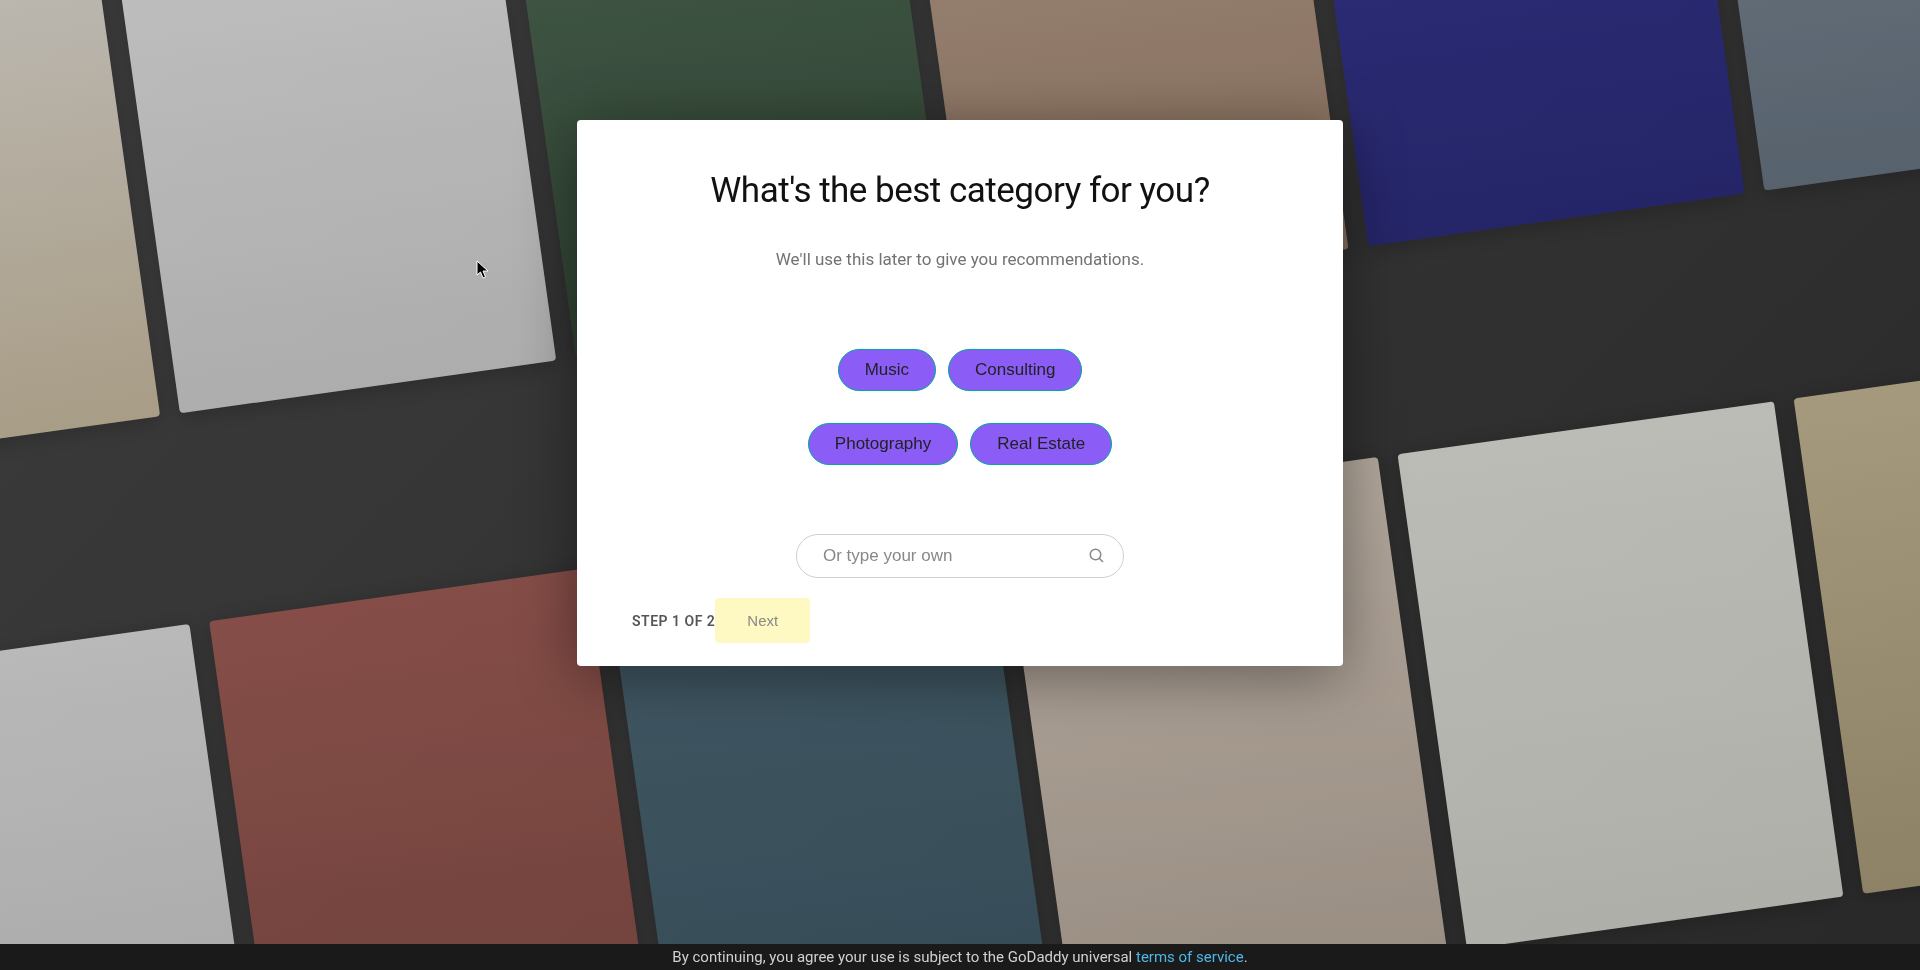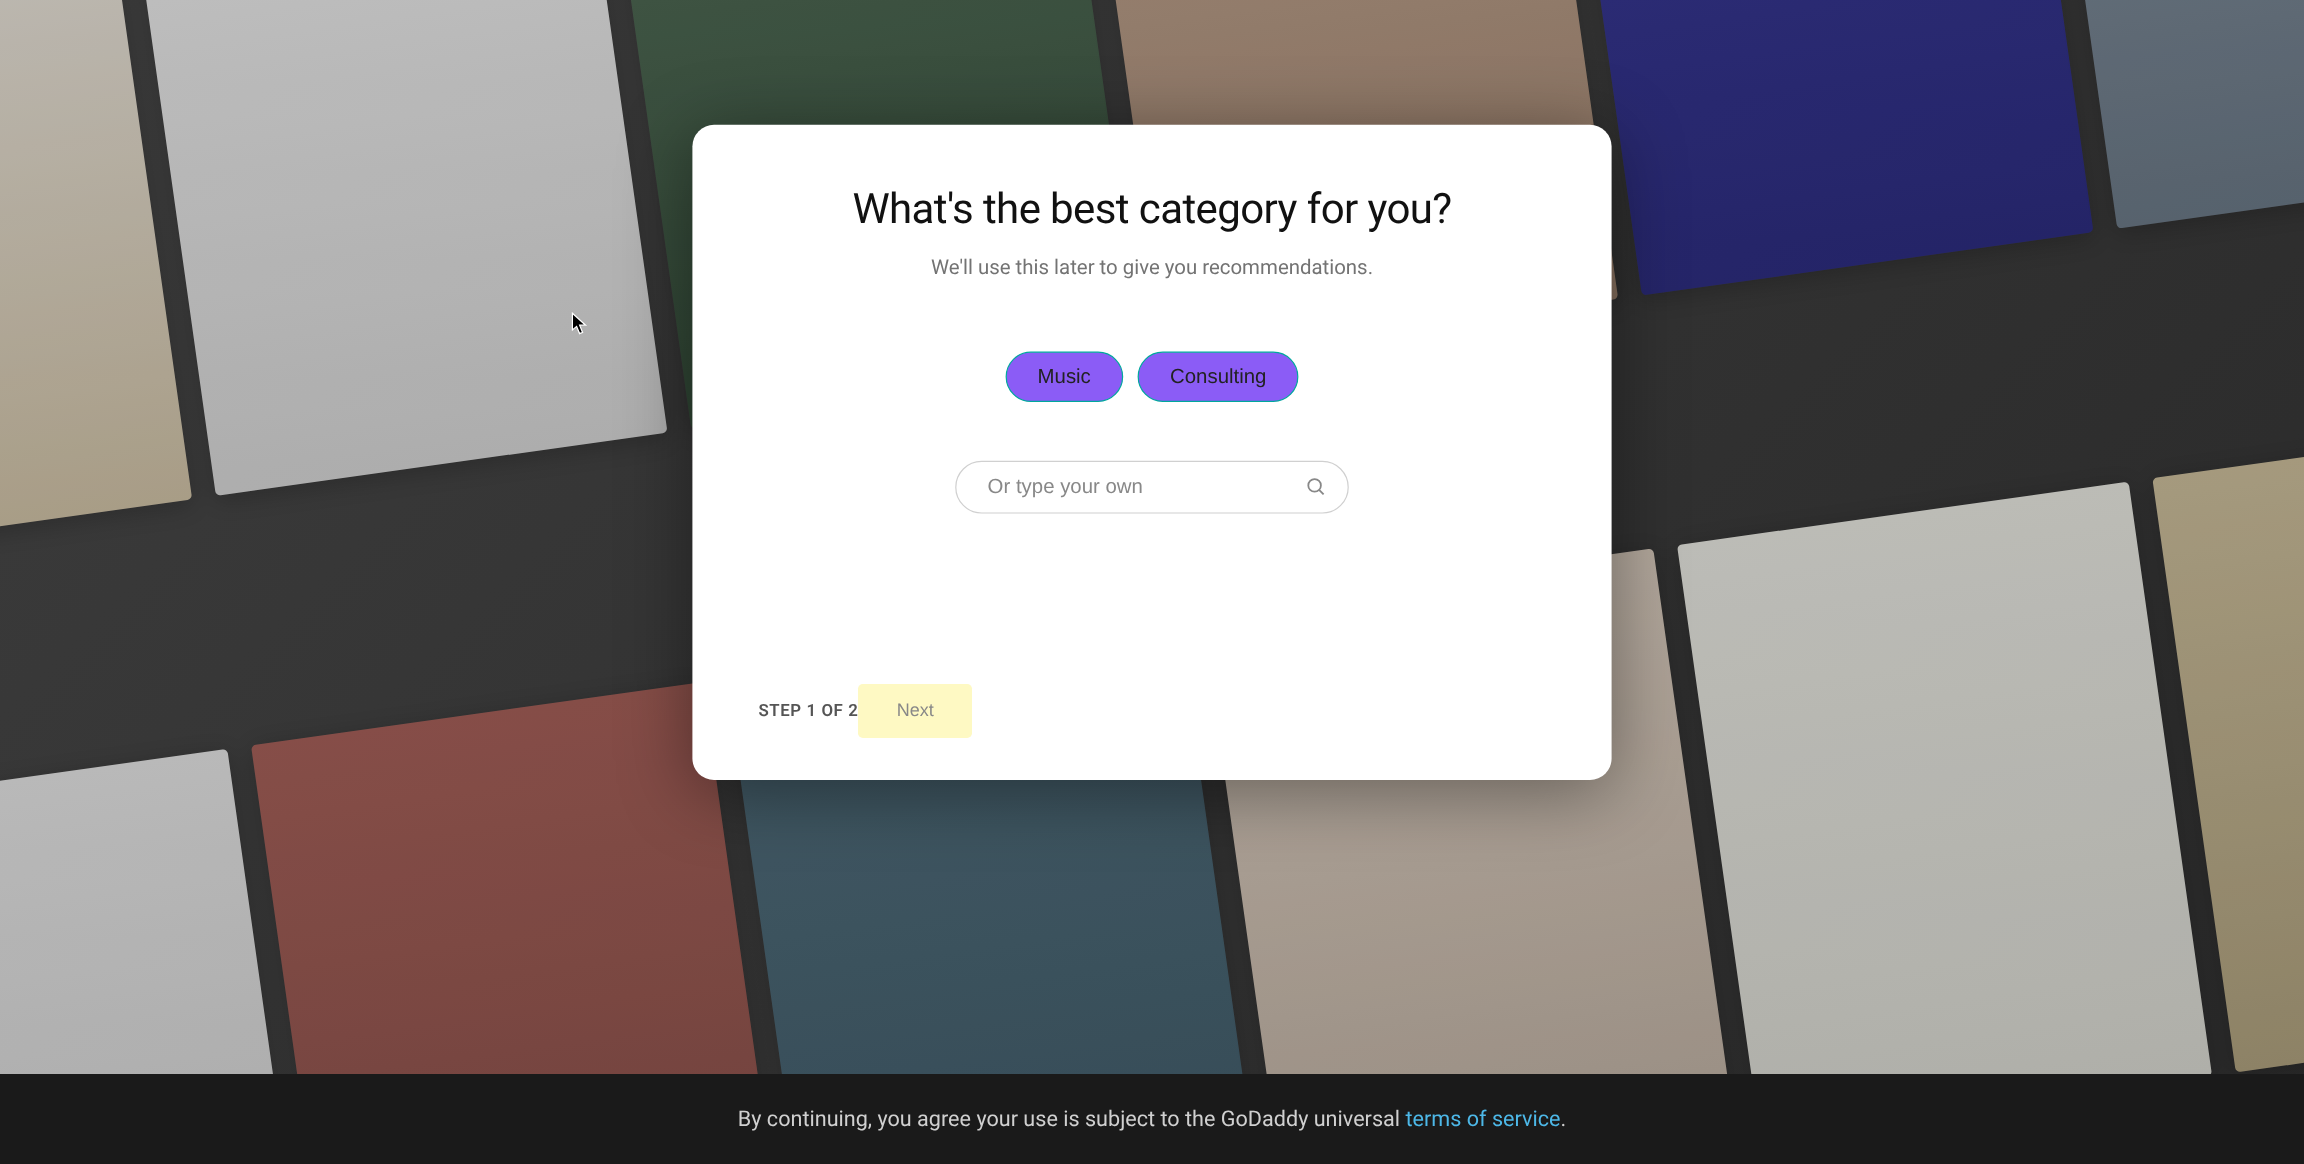--- a/index.html
+++ b/index.html
@@ -57,31 +57,32 @@
     .bg-tile:nth-child(6) { background: linear-gradient(to bottom, #8898a8, #687888); }
     .bg-tile:nth-child(7) { background: linear-gradient(to bottom, #f0f0f0, #d8d8d8); }
     .bg-tile:nth-child(8) { background: linear-gradient(to bottom, #a85850, #884840); }
     .bg-tile:nth-child(9) { background: linear-gradient(to bottom, #486878, #385868); }
     .bg-tile:nth-child(10) { background: linear-gradient(to bottom, #e8d8c8, #c8b8a8); }
     .bg-tile:nth-child(11) { background: linear-gradient(to bottom, #f8f8f0, #e8e8e0); }
     .bg-tile:nth-child(12) { background: linear-gradient(to bottom, #d8c8a0, #b8a880); }
     
     .modal {
       position: absolute;
-      top: 104px;
+      top: 120px;
       left: 50%;
       transform: translateX(-50%);
       width: 766px;
       height: 546px;
       background: white;
-      border-radius: 18px;
+      border-radius: 4px;
       box-shadow: 0 10px 60px rgba(0,0,0,0.4);
       padding: 50px 55px 35px 55px;
       display: flex;
       flex-direction: column;
+      gap: 20px;
     }
     
     .modal-title {
       font-size: 35px;
       font-weight: 400;
       color: #111;
       text-align: center;
       margin-bottom: 18px;
       letter-spacing: -0.5px;
     }
@@ -174,23 +175,23 @@
       font-weight: 500;
       cursor: pointer;
     }
     
     .terms-bar {
       position: absolute;
       bottom: 0;
       left: 0;
       width: 100%;
       background: #1a1a1a;
-      padding: 27px 0;
+      padding: 4px 0;
       text-align: center;
-      font-size: 18px;
+      font-size: 15px;
       color: #d0d0d0;
     }
     
     .terms-link {
       color: #4db8e8;
       text-decoration: none;
       cursor: pointer;
     }
     
     .cursor {
@@ -223,20 +224,24 @@
   </div>
 </div>
 
 <div class="modal">
   <h1 class="modal-title">What's the best category for you?</h1>
   <p class="modal-subtitle">We'll use this later to give you recommendations.</p>
 
   <div class="chips-container">
     <button class="chip">Music</button>
     <button class="chip">Consulting</button>
+  </div>
+  <div class="chips-container">
+    <button class="chip">Photography</button>
+    <button class="chip">Real Estate</button>
   </div>
 
   <div class="search-wrapper">
     <div class="search-box">
       <input type="text" class="search-input" placeholder="Or type your own" style="">
       <svg class="search-icon" viewBox="0 0 24 24">
         <circle cx="10" cy="10" r="7"></circle>
         <line x1="20" y1="20" x2="15" y2="15"></line>
       </svg>
     </div>

